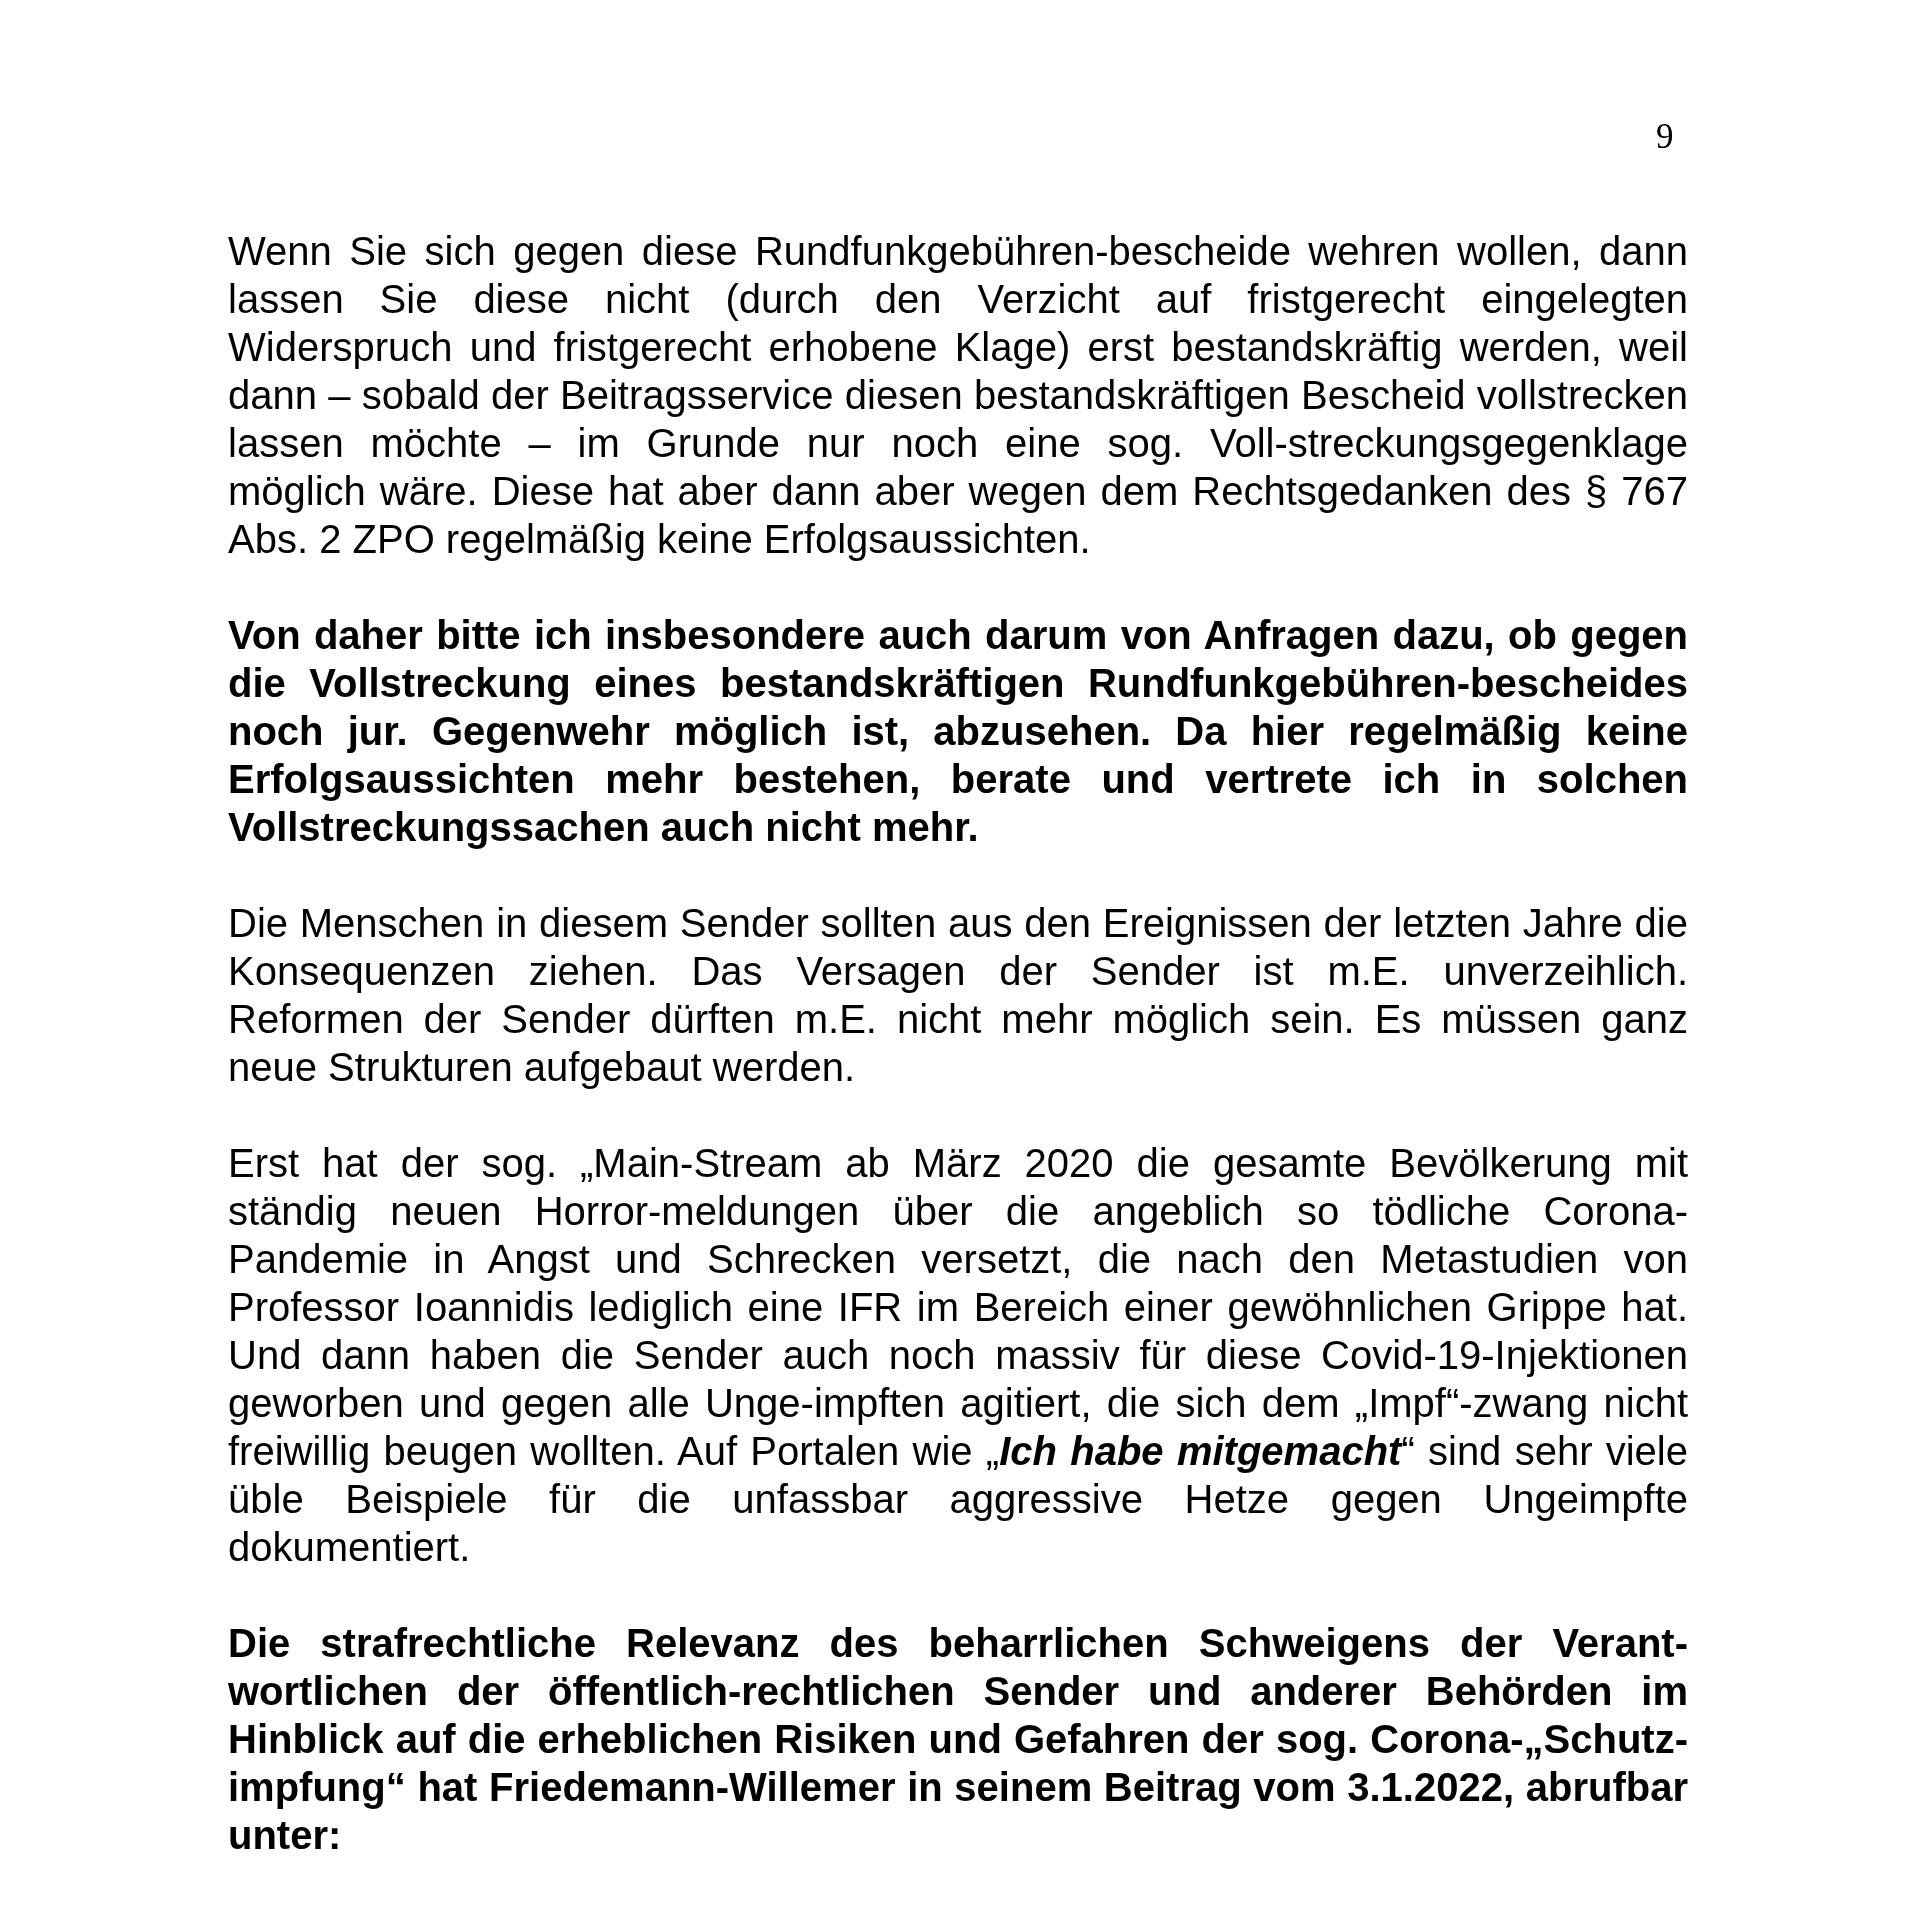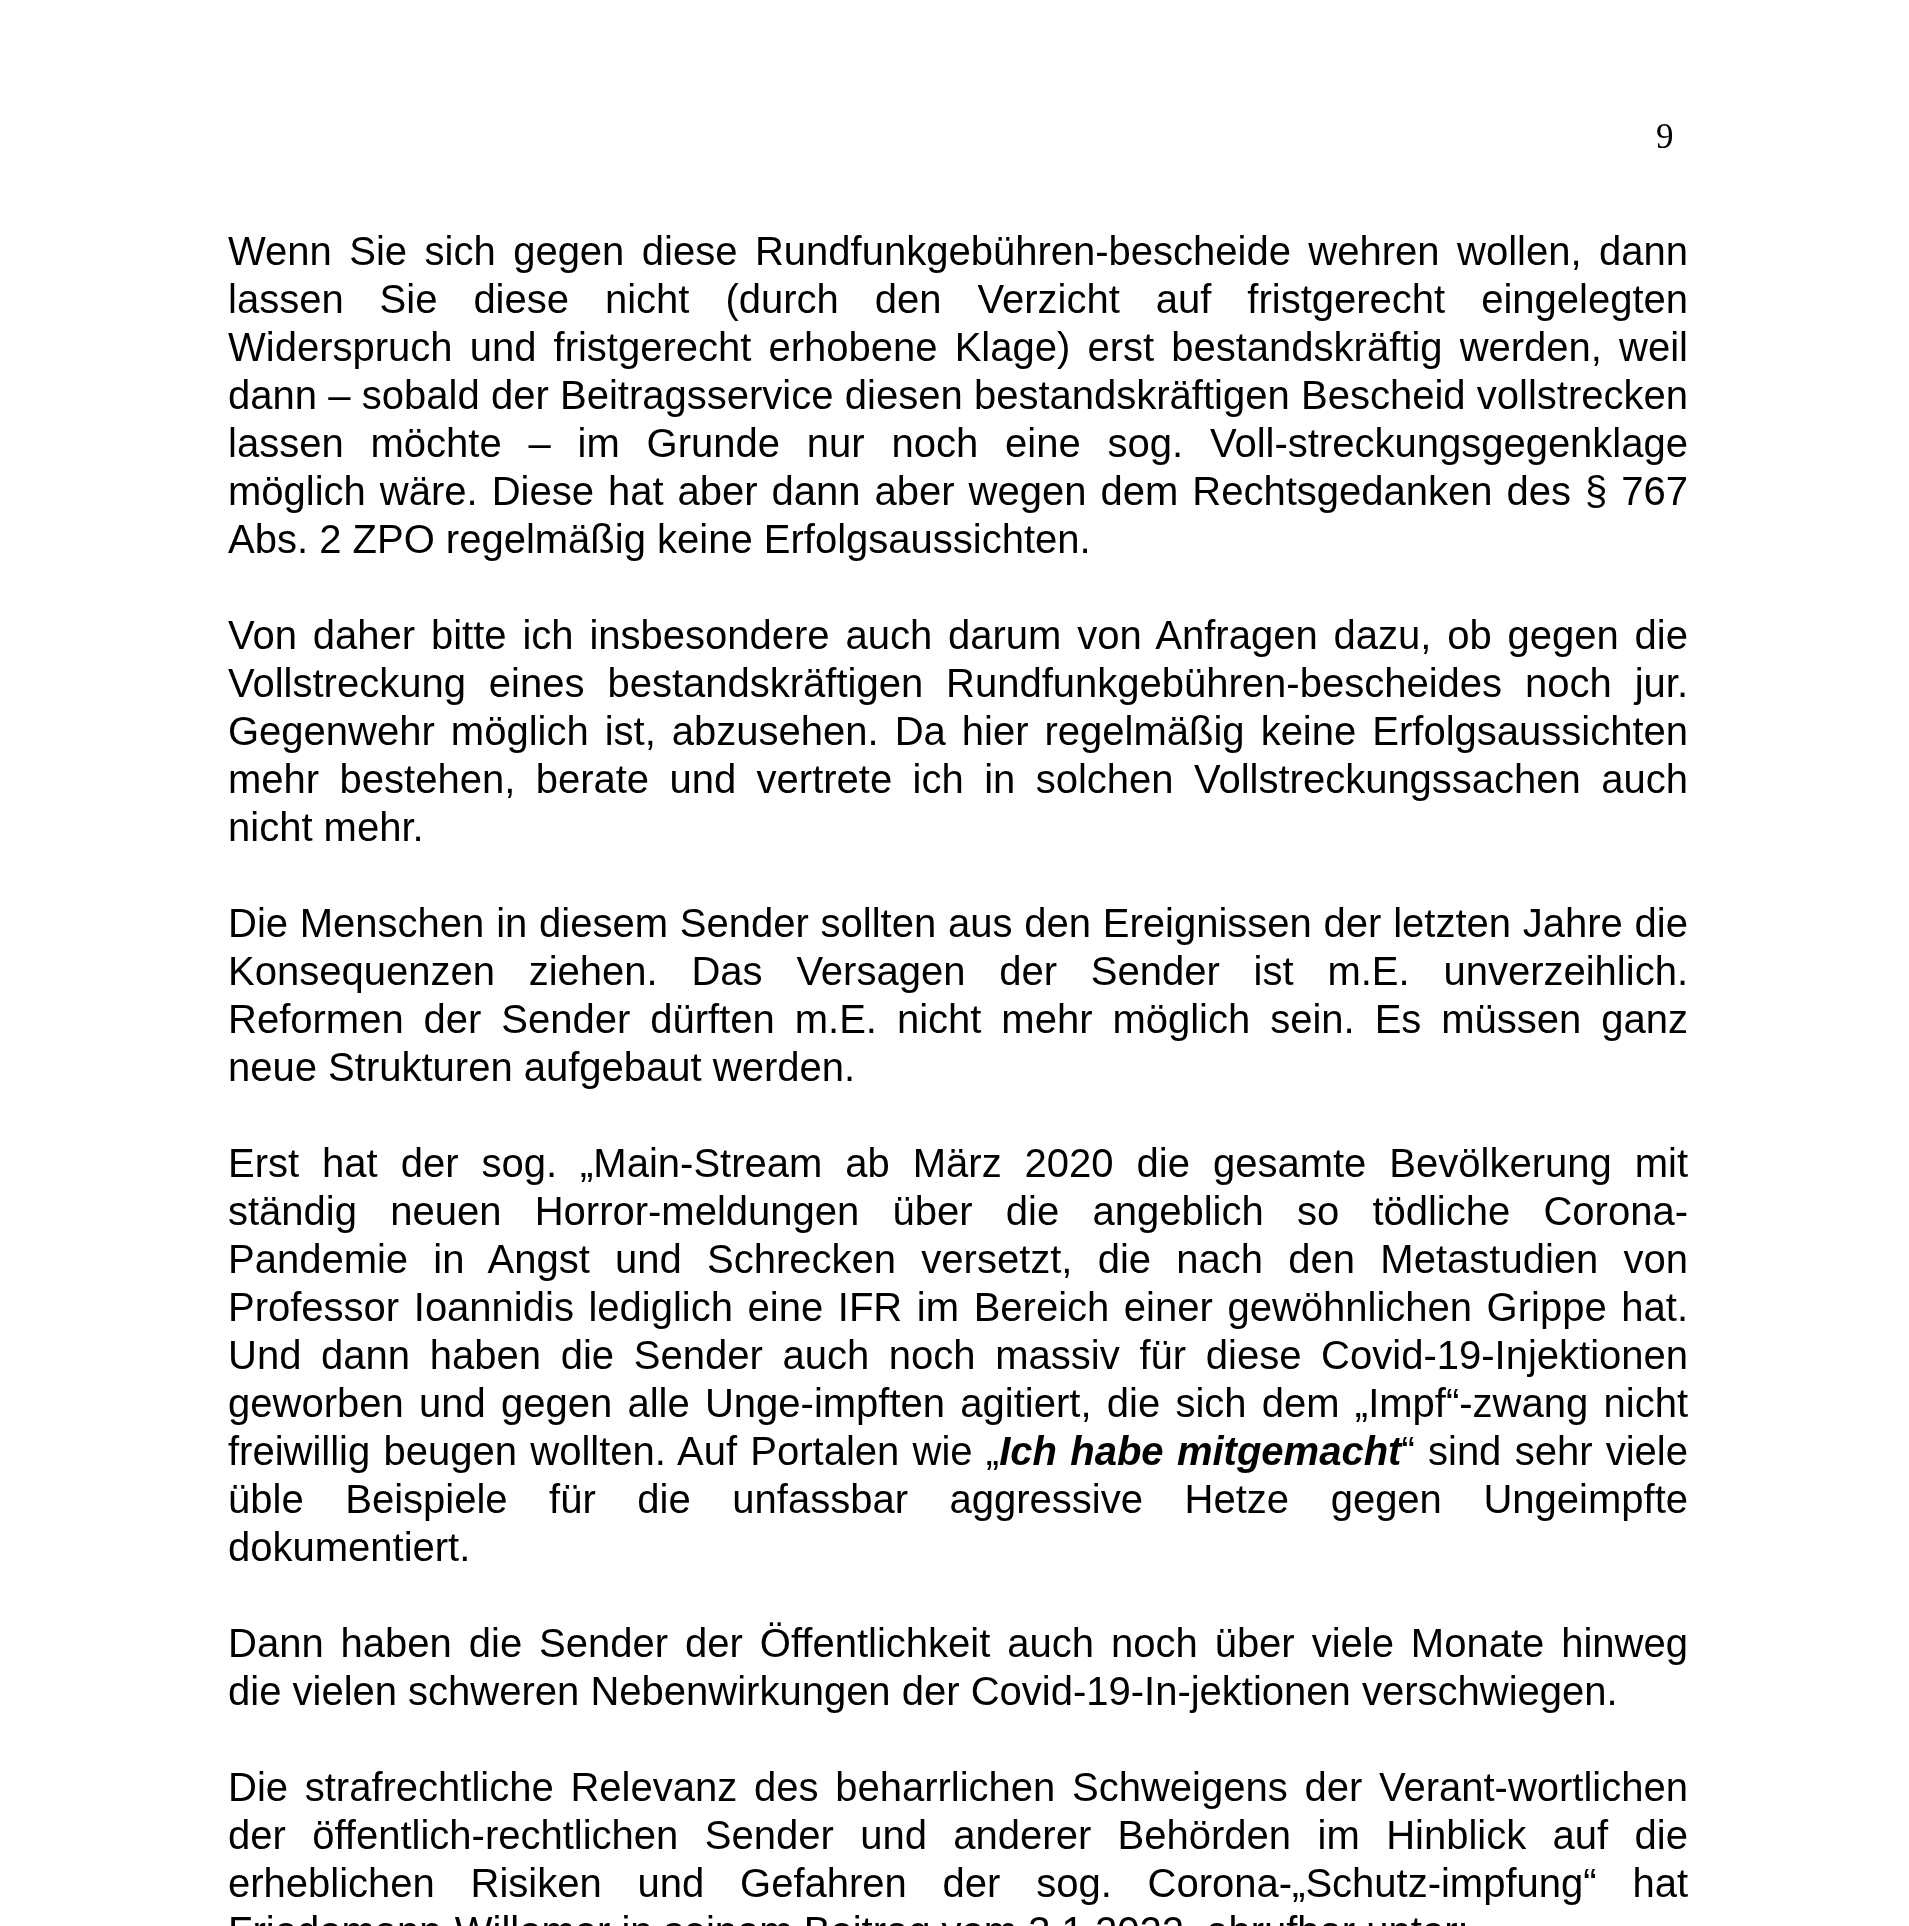--- a/index.html
+++ b/index.html
@@ -32,39 +32,38 @@
       font-family: "Liberation Sans", "DejaVu Sans", sans-serif;
       font-size: 40px;
       line-height: 48px;
       text-align: justify;
     }
     .content p {
       margin: 0 0 48px 0;
       text-align: justify;
     }
     .content p.bold {
-      font-weight: normal;
+      font-weight: bold;
     }
     .content strong {
       font-weight: bold;
       font-style: italic;
     }
   </style>
 </head>
 <body>
 
 <div class="page-number">9</div>
 
 <div class="content">
   <p>Wenn Sie sich gegen diese Rundfunkgebühren-bescheide wehren wollen, dann lassen Sie diese nicht (durch den Verzicht auf fristgerecht eingelegten Widerspruch und fristgerecht erhobene Klage) erst bestandskräftig werden, weil dann – sobald der Beitragsservice diesen bestandskräftigen Bescheid vollstrecken lassen möchte – im Grunde nur noch eine sog. Voll-streckungsgegenklage möglich wäre. Diese hat aber dann aber wegen dem Rechtsgedanken des § 767 Abs. 2 ZPO regelmäßig keine Erfolgsaussichten.</p>
 
   <p class="bold">Von daher bitte ich insbesondere auch darum von Anfragen dazu, ob gegen die Vollstreckung eines bestandskräftigen Rundfunkgebühren-bescheides noch jur. Gegenwehr möglich ist, abzusehen. Da hier regelmäßig keine Erfolgsaussichten mehr bestehen, berate und vertrete ich in solchen Vollstreckungssachen auch nicht mehr.</p>
 
   <p>Die Menschen in diesem Sender sollten aus den Ereignissen der letzten Jahre die Konsequenzen ziehen. Das Versagen der Sender ist m.E. unverzeihlich. Reformen der Sender dürften m.E. nicht mehr möglich sein. Es müssen ganz neue Strukturen aufgebaut werden.</p>
 
   <p><span>Erst hat der sog. „Main-Stream ab März 2020 die gesamte Bevölkerung mit ständig neuen Horror-meldungen über die angeblich so tödliche Corona-Pandemie in Angst und Schrecken versetzt, die nach den Metastudien von Professor Ioannidis lediglich eine IFR im Bereich einer gewöhnlichen Grippe hat. Und dann haben die Sender auch noch massiv für diese Covid-19-Injektionen geworben und gegen alle Unge-impften agitiert, die sich dem „Impf“-zwang nicht freiwillig beugen wollten. Auf Portalen wie „</span><strong>Ich habe mitgemacht</strong><span>“ sind sehr viele üble Beispiele für die unfassbar aggressive Hetze gegen Ungeimpfte dokumentiert.</span></p>
 
-  <p>Dann haben die Sender der Öffentlichkeit auch noch über viele Monate hinweg die vielen schweren Nebenwirkungen der Covid-19-In-jektionen verschwiegen.</p>
 
   <p class="bold">Die strafrechtliche Relevanz des beharrlichen Schweigens der Verant-wortlichen der öffentlich-rechtlichen Sender und anderer Behörden im Hinblick auf die erheblichen Risiken und Gefahren der sog. Corona-„Schutz-impfung“ hat Friedemann-Willemer in seinem Beitrag vom 3.1.2022, abrufbar unter:</p>
 
 </div>
 
 
 </body></html>

